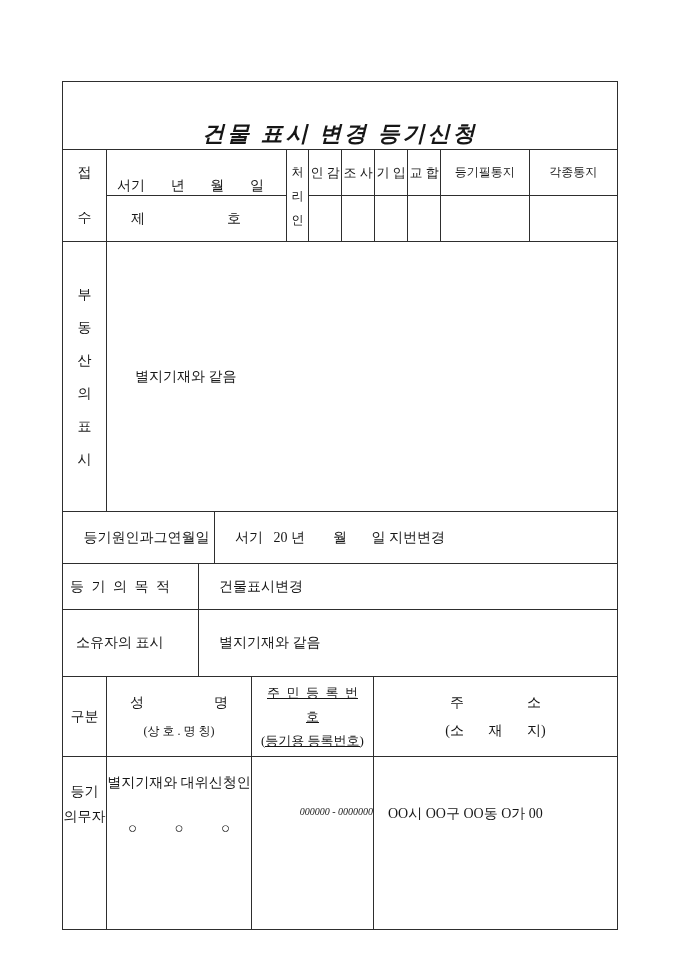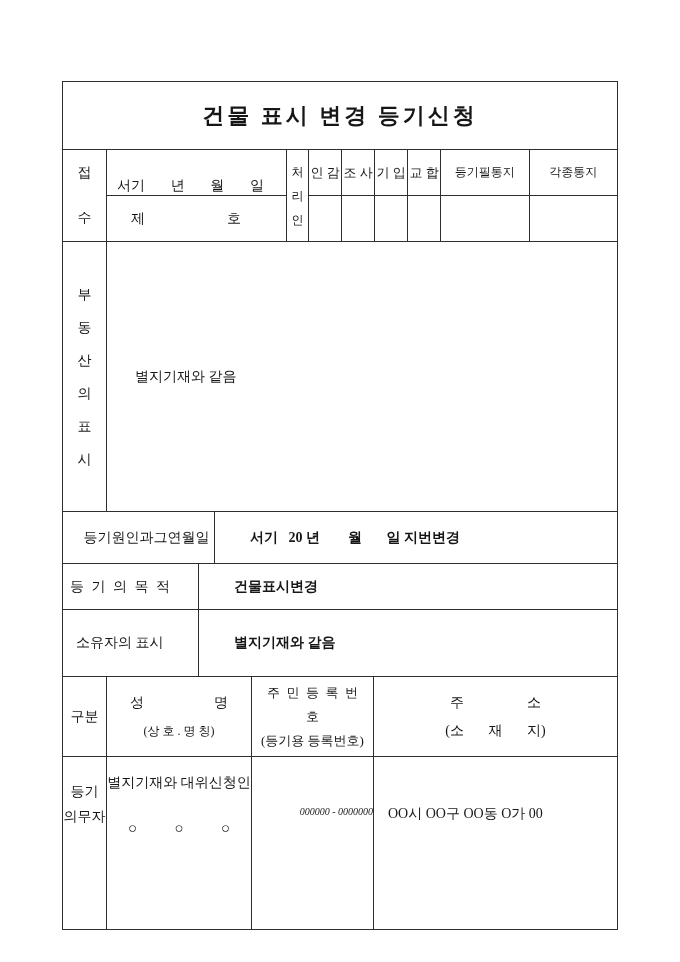--- a/index.html
+++ b/index.html
@@ -3,21 +3,21 @@
 <meta charset="utf-8">
 <style>
   *{margin:0;padding:0;box-sizing:border-box;}
   html,body{background:#ffffff;}
   body{width:680px;height:962px;position:relative;font-family:"Liberation Serif","DejaVu Serif",serif;color:#161616;}
   .form{position:absolute;left:62px;top:81px;width:556px;height:849px;border:1px solid #2e2e2e;display:flex;flex-direction:column;font-size:14px;}
   .sec{display:flex;border-top:1px solid #2e2e2e;}
   .sec:first-child{border-top:none;}
   .vline{border-left:1px solid #2e2e2e;}
   .pre{white-space:pre;}
-  .title-sec{height:67px;align-items:center;justify-content:center;}
+  .title-sec{height:67px;align-items:flex-end;justify-content:center;font-style:italic;}
   .title{font-size:22px;font-weight:700;letter-spacing:3px;white-space:pre;}
   .reception{height:92px;}
   .vstack{display:flex;flex-direction:column;align-items:center;}
   .w43{width:43px;}
   .rcpt-label{justify-content:space-around;}
   .rc-col2{width:180px;display:flex;flex-direction:column;}
   .rc-date{height:46px;border-bottom:1px solid #2e2e2e;display:flex;align-items:flex-end;justify-content:space-between;padding:0 22px 0 10px;}
   .rc-num{flex:1;display:flex;align-items:center;padding-left:24px;gap:82px;}
   .proc{width:22px;font-size:12px;justify-content:center;}
   .proc div{line-height:24px;}
@@ -30,28 +30,28 @@
   .stamp-body{flex:1;}
   .property{height:270px;}
   .prop-label{justify-content:center;}
   .prop-label div{line-height:33px;}
   .prop-content{flex:1;display:flex;align-items:center;padding-left:28px;}
   .h52{height:52px;}.h46{height:46px;}.h67{height:67px;}
   .lbl{width:135px;display:flex;align-items:center;}
   .cause-lbl{justify-content:center;margin-left:16px;}
   .purpose-lbl{padding-left:7px;word-spacing:4px;}
   .owner-lbl{padding-left:13px;}
-  .content{flex:1;display:flex;align-items:center;padding-left:35px;font-weight:bold;}
+  .content{flex:1;display:flex;align-items:center;padding-left:20px;}
   .party-head{height:80px;}
   .pcell{display:flex;}
   .w145{width:145px;}.w122{width:122px;}.flex1{flex:1;}
   .colc{flex-direction:column;align-items:center;justify-content:center;}
   .lh28 div{line-height:28px;}
   .regno-head{font-size:13px;}
-  .regno-head div{line-height:24px;}
+  .regno-head div{line-height:24px;text-decoration:underline;}
   .fs12{font-size:12px;}
   .hcenter{align-items:center;justify-content:center;}
   .party-row{flex:1;}
   .ob-label{flex-direction:column;align-items:center;padding-top:22px;}
   .ob-label div{line-height:25px;}
   .applicant{flex-direction:column;align-items:center;padding-top:17px;}
   .circles{margin-top:28px;font-size:15px;}
   .regno-cell{justify-content:flex-end;align-items:flex-start;padding-top:49px;font-size:10px;font-style:italic;}
   .addr-cell{align-items:flex-start;padding-top:48px;padding-left:14px;}
 </style>

